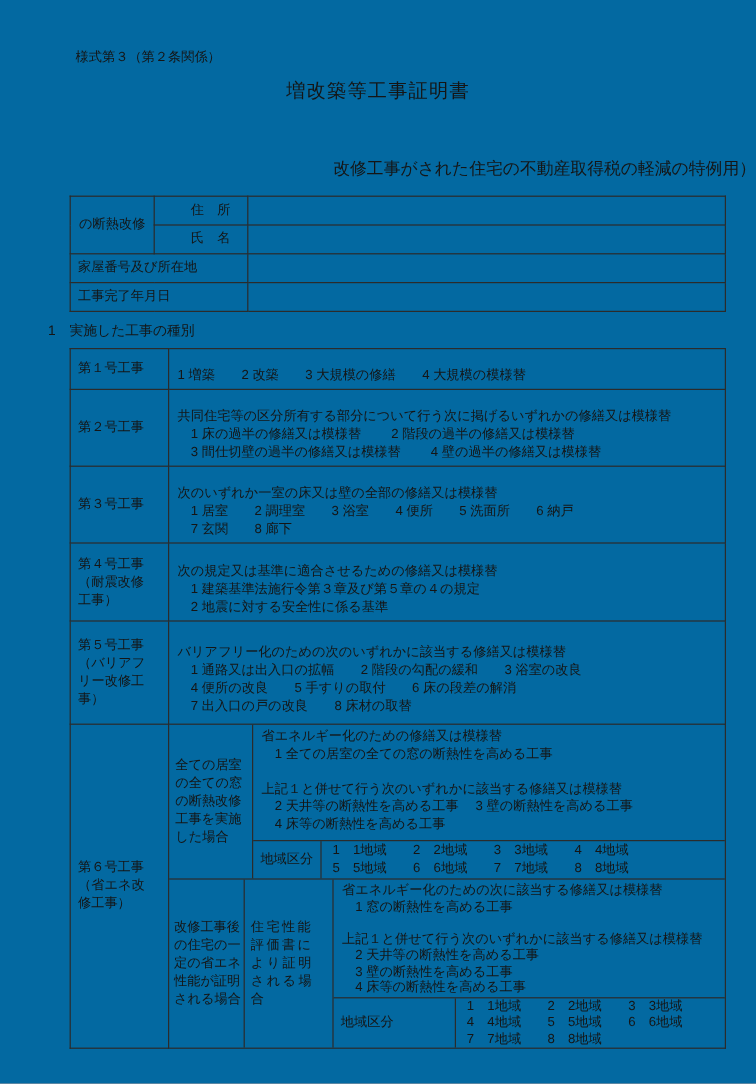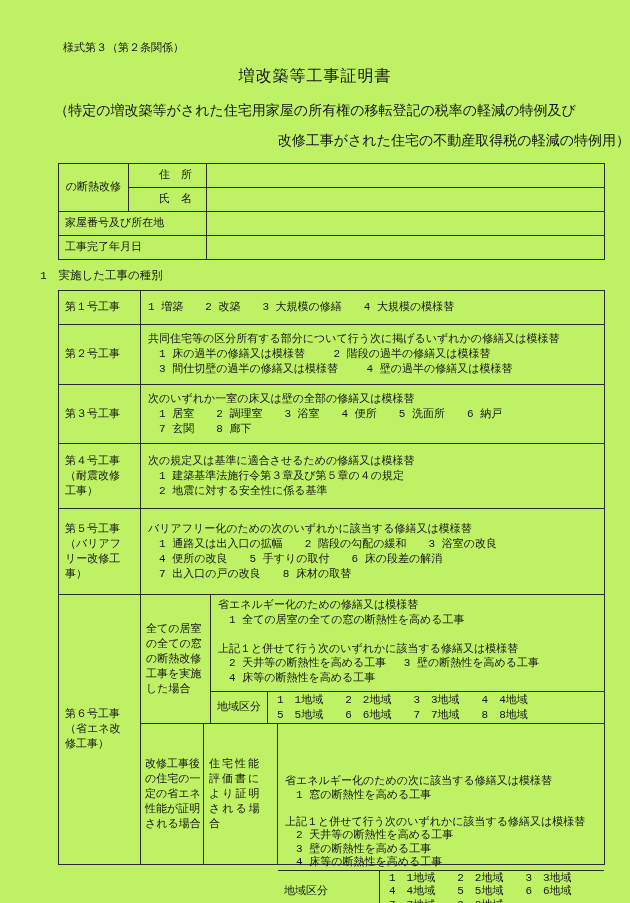--- a/index.html
+++ b/index.html
@@ -1,21 +1,21 @@
 <!DOCTYPE html>
 <html><head>
 <meta charset="utf-8">
 <style>
   html,body{margin:0;padding:0;background:#9aa0a6;}
   .page{
     position:relative;
     width:630px;height:903px;
     margin:0 auto;
-    background:#bef264;
-    font-family:Liberation Mono, monospace;
+    background:#0369a1;
+    font-family:Liberation Sans, sans-serif;
     color:#151515;
     overflow:hidden;
   }
   .ml{white-space:pre-line;}
   .formno{position:absolute;left:63px;top:40px;font-size:11px;}
   .title{position:absolute;left:0;top:66px;width:100%;text-align:center;font-size:16px;letter-spacing:1px;}
   .sub1{position:absolute;left:0;top:102px;width:100%;text-align:center;font-size:14px;}
   .sub2{position:absolute;left:0;top:132px;width:100%;text-align:right;font-size:14px;}
 
   table{border-collapse:collapse;table-layout:fixed;}
@@ -27,55 +27,54 @@
   .t1 .c-app{width:69px;text-align:center;}
   .t1 .c-sub{width:61px;text-align:center;padding-left:16px;}
   .t1 .c-val{}
   .t1 .c-left{padding-left:6px;}
 
   .s1head{position:absolute;left:40px;top:268px;font-size:11.5px;}
 
   
   .t2{position:absolute;left:58px;top:290px;width:547px;}
   .t2 .lbl{width:75px;padding-left:6px;vertical-align:middle;}
-  .t2 .cont{padding:3px 4px 3px 7px;vertical-align:middle;}
+  .t2 .cont{padding:15px 4px 3px 7px;vertical-align:middle;}
   .r1{height:34px;}
   .r2{height:60px;}
   .r3{height:59px;}
   .r4{height:65px;}
   .r5{height:86px;}
   .r6{height:269px;}
   .nopad{padding:0;vertical-align:top;}
 
   .case{display:flex;align-items:stretch;}
   .case1{height:128px;border-bottom:1px solid #2b2b2b;}
   .case2{height:140px;}
   .cond{width:70px;border-right:1px solid #2b2b2b;display:flex;align-items:center;padding-left:5px;box-sizing:border-box;font-size:11px;line-height:15px;}
   .cond2{width:63px;border-right:1px solid #2b2b2b;display:flex;align-items:center;padding-left:4px;box-sizing:border-box;font-size:11px;line-height:15px;}
   .method{width:74px;border-right:1px solid #2b2b2b;display:flex;align-items:center;padding-left:5px;box-sizing:border-box;font-size:11px;line-height:15px;letter-spacing:2px;}
   .cmain{flex:1;display:flex;flex-direction:column;min-width:0;}
   .ctext{flex:1;padding:3px 3px 0 7px;font-size:11px;line-height:14.5px;}
-  .case2 .ctext{line-height:13.5px;margin-top:48px;}
+  .case2 .ctext{line-height:13.5px;}
   .strip{display:flex;border-top:1px solid #2b2b2b;}
   .case1 .strip{height:31px;}
   .case2 .strip{height:42px;}
   .rlabel{border-right:1px solid #2b2b2b;display:flex;align-items:center;padding-left:6px;box-sizing:border-box;font-size:11px;}
   .c1r{width:57px;}
   .c2r{width:102px;}
   .zones{flex:1;padding:1px 0 0 9px;font-size:11px;line-height:14.5px;}
   .case2 .zones{line-height:13.5px;}
 </style>
 </head>
 <body>
 
 <div class="page">
 
   <div class="formno">様式第３（第２条関係）</div>
   <div class="title">増改築等工事証明書</div>
-  <div class="sub1">（特定の増改築等がされた住宅用家屋の所有権の移転登記の税率の軽減の特例及び</div>
   <div class="sub2">改修工事がされた住宅の不動産取得税の軽減の特例用）</div>
 
   <table class="t1">
     <tbody>
         <tr>
       <td class="c-app" rowspan="2">の断熱改修</td>
       <td class="c-sub">住　所</td>
       <td class="c-val"></td>
     </tr>
     <tr>

